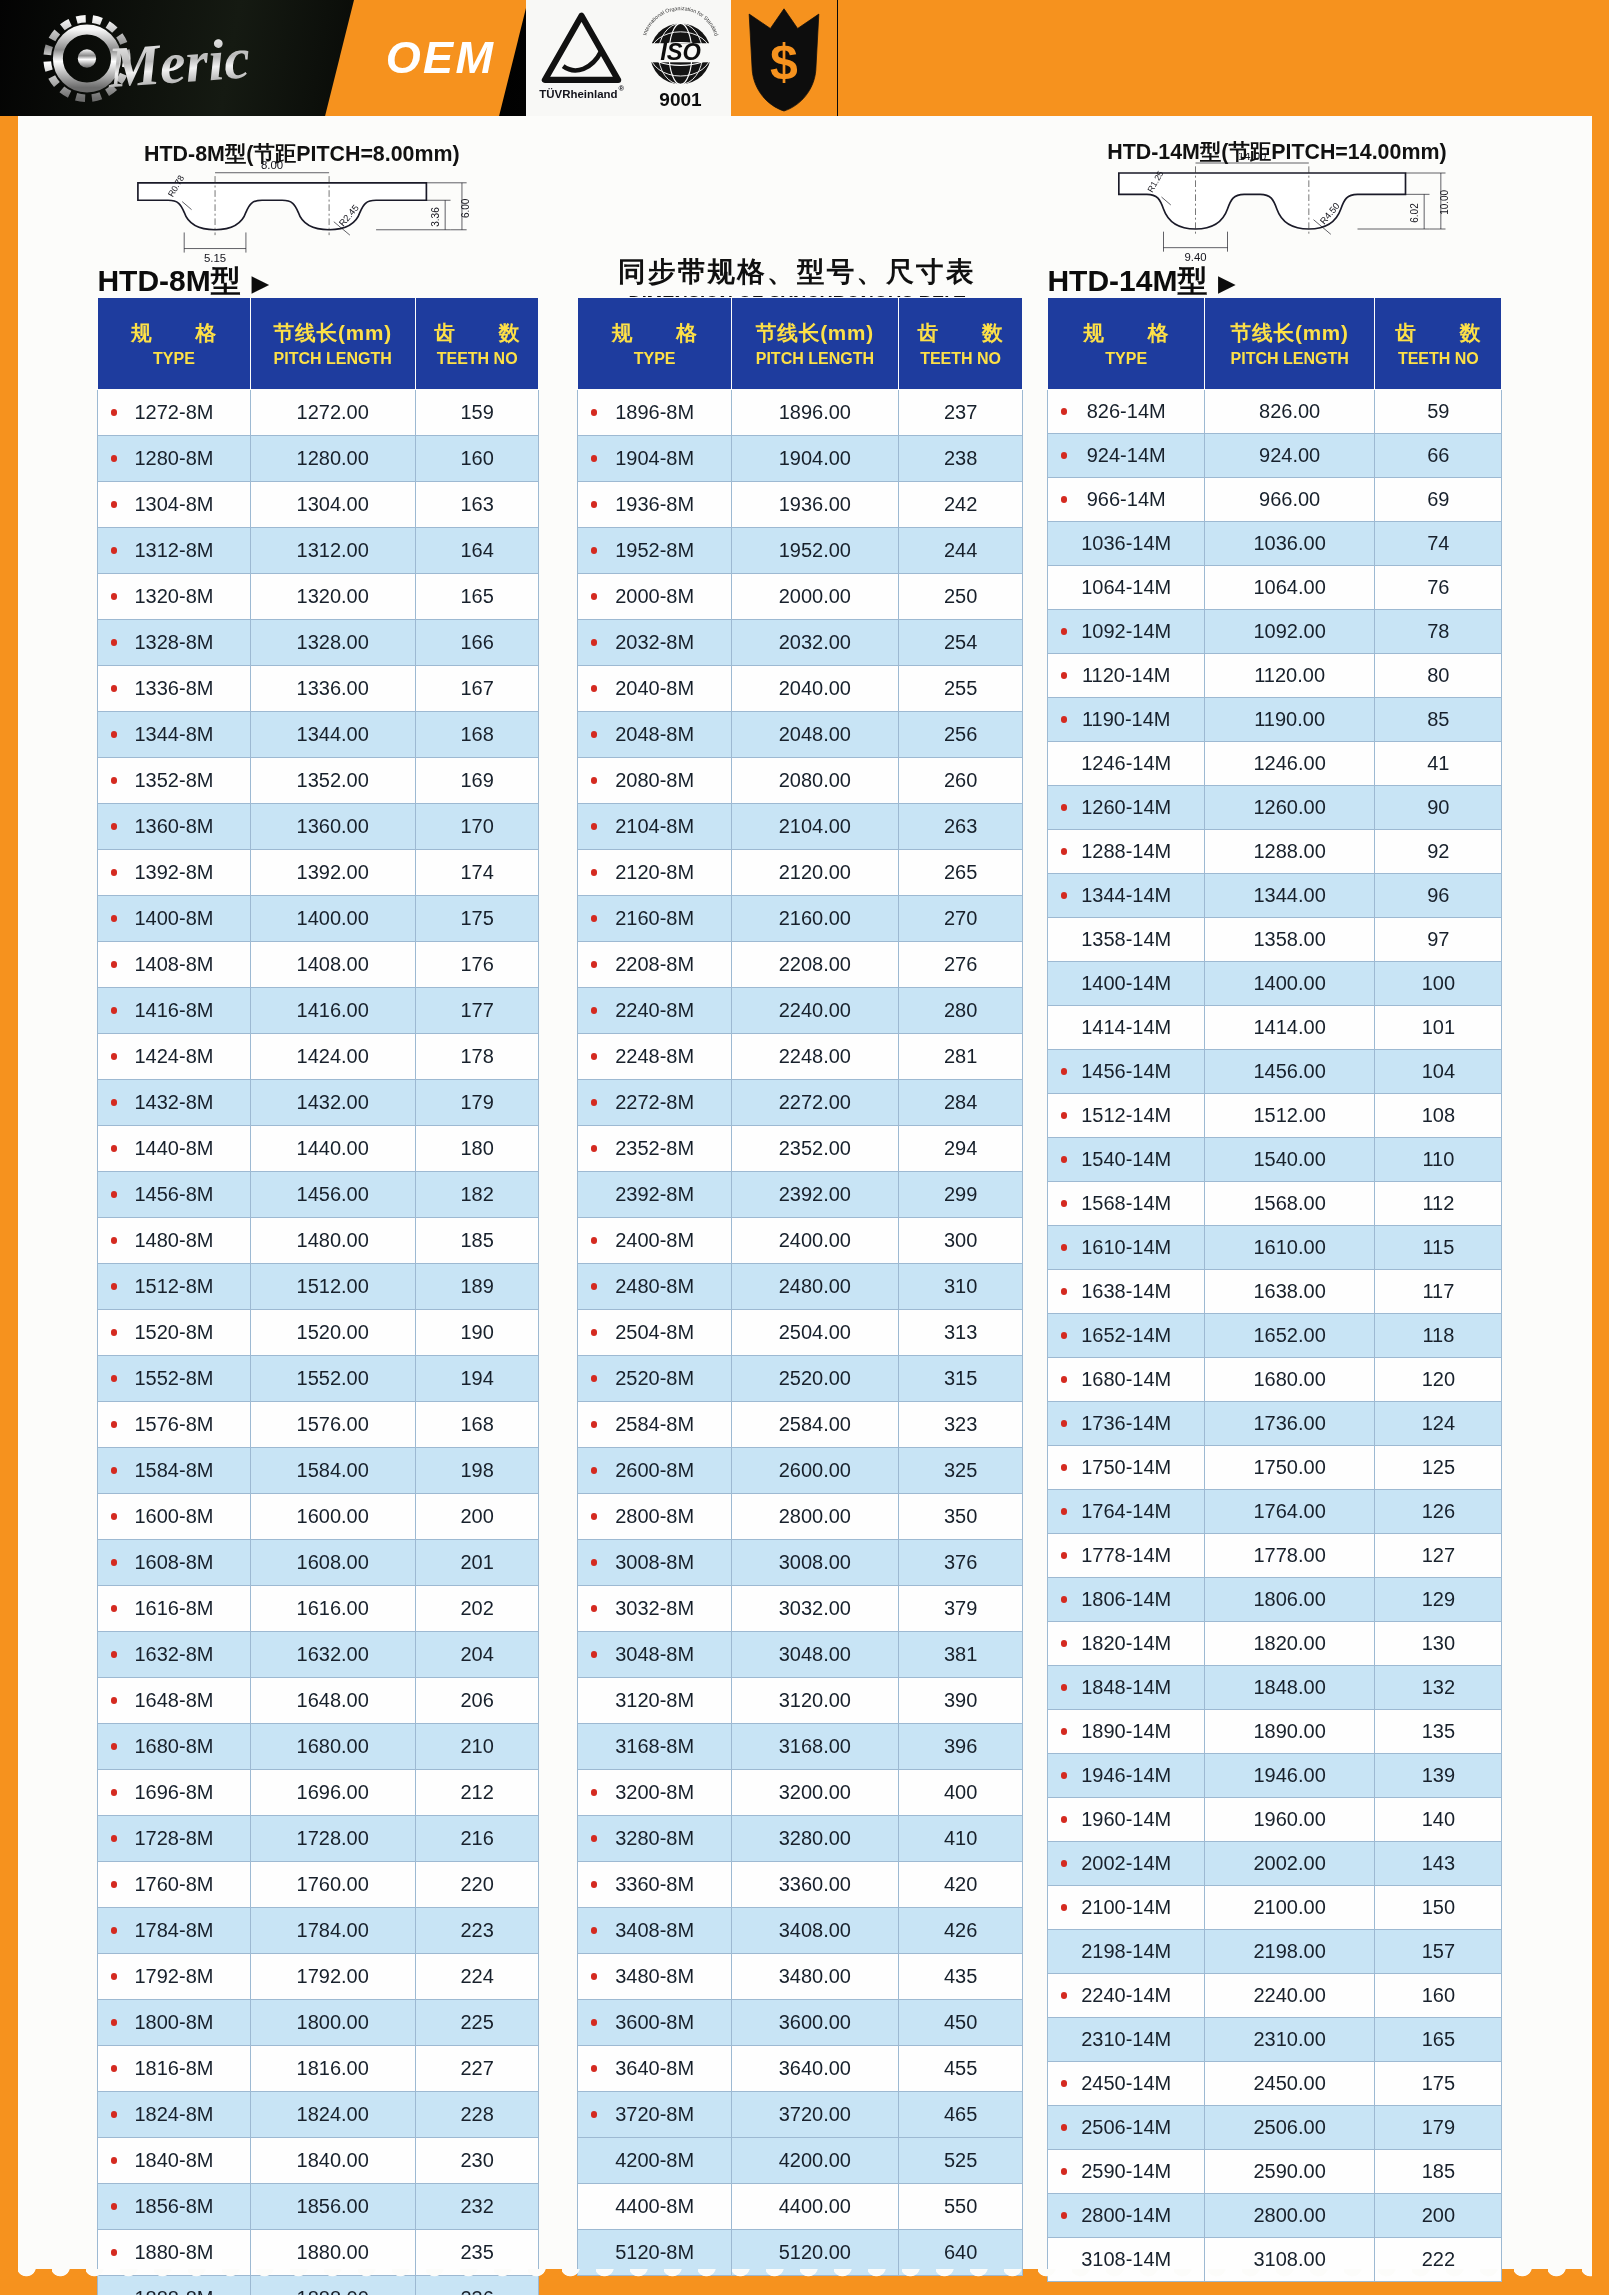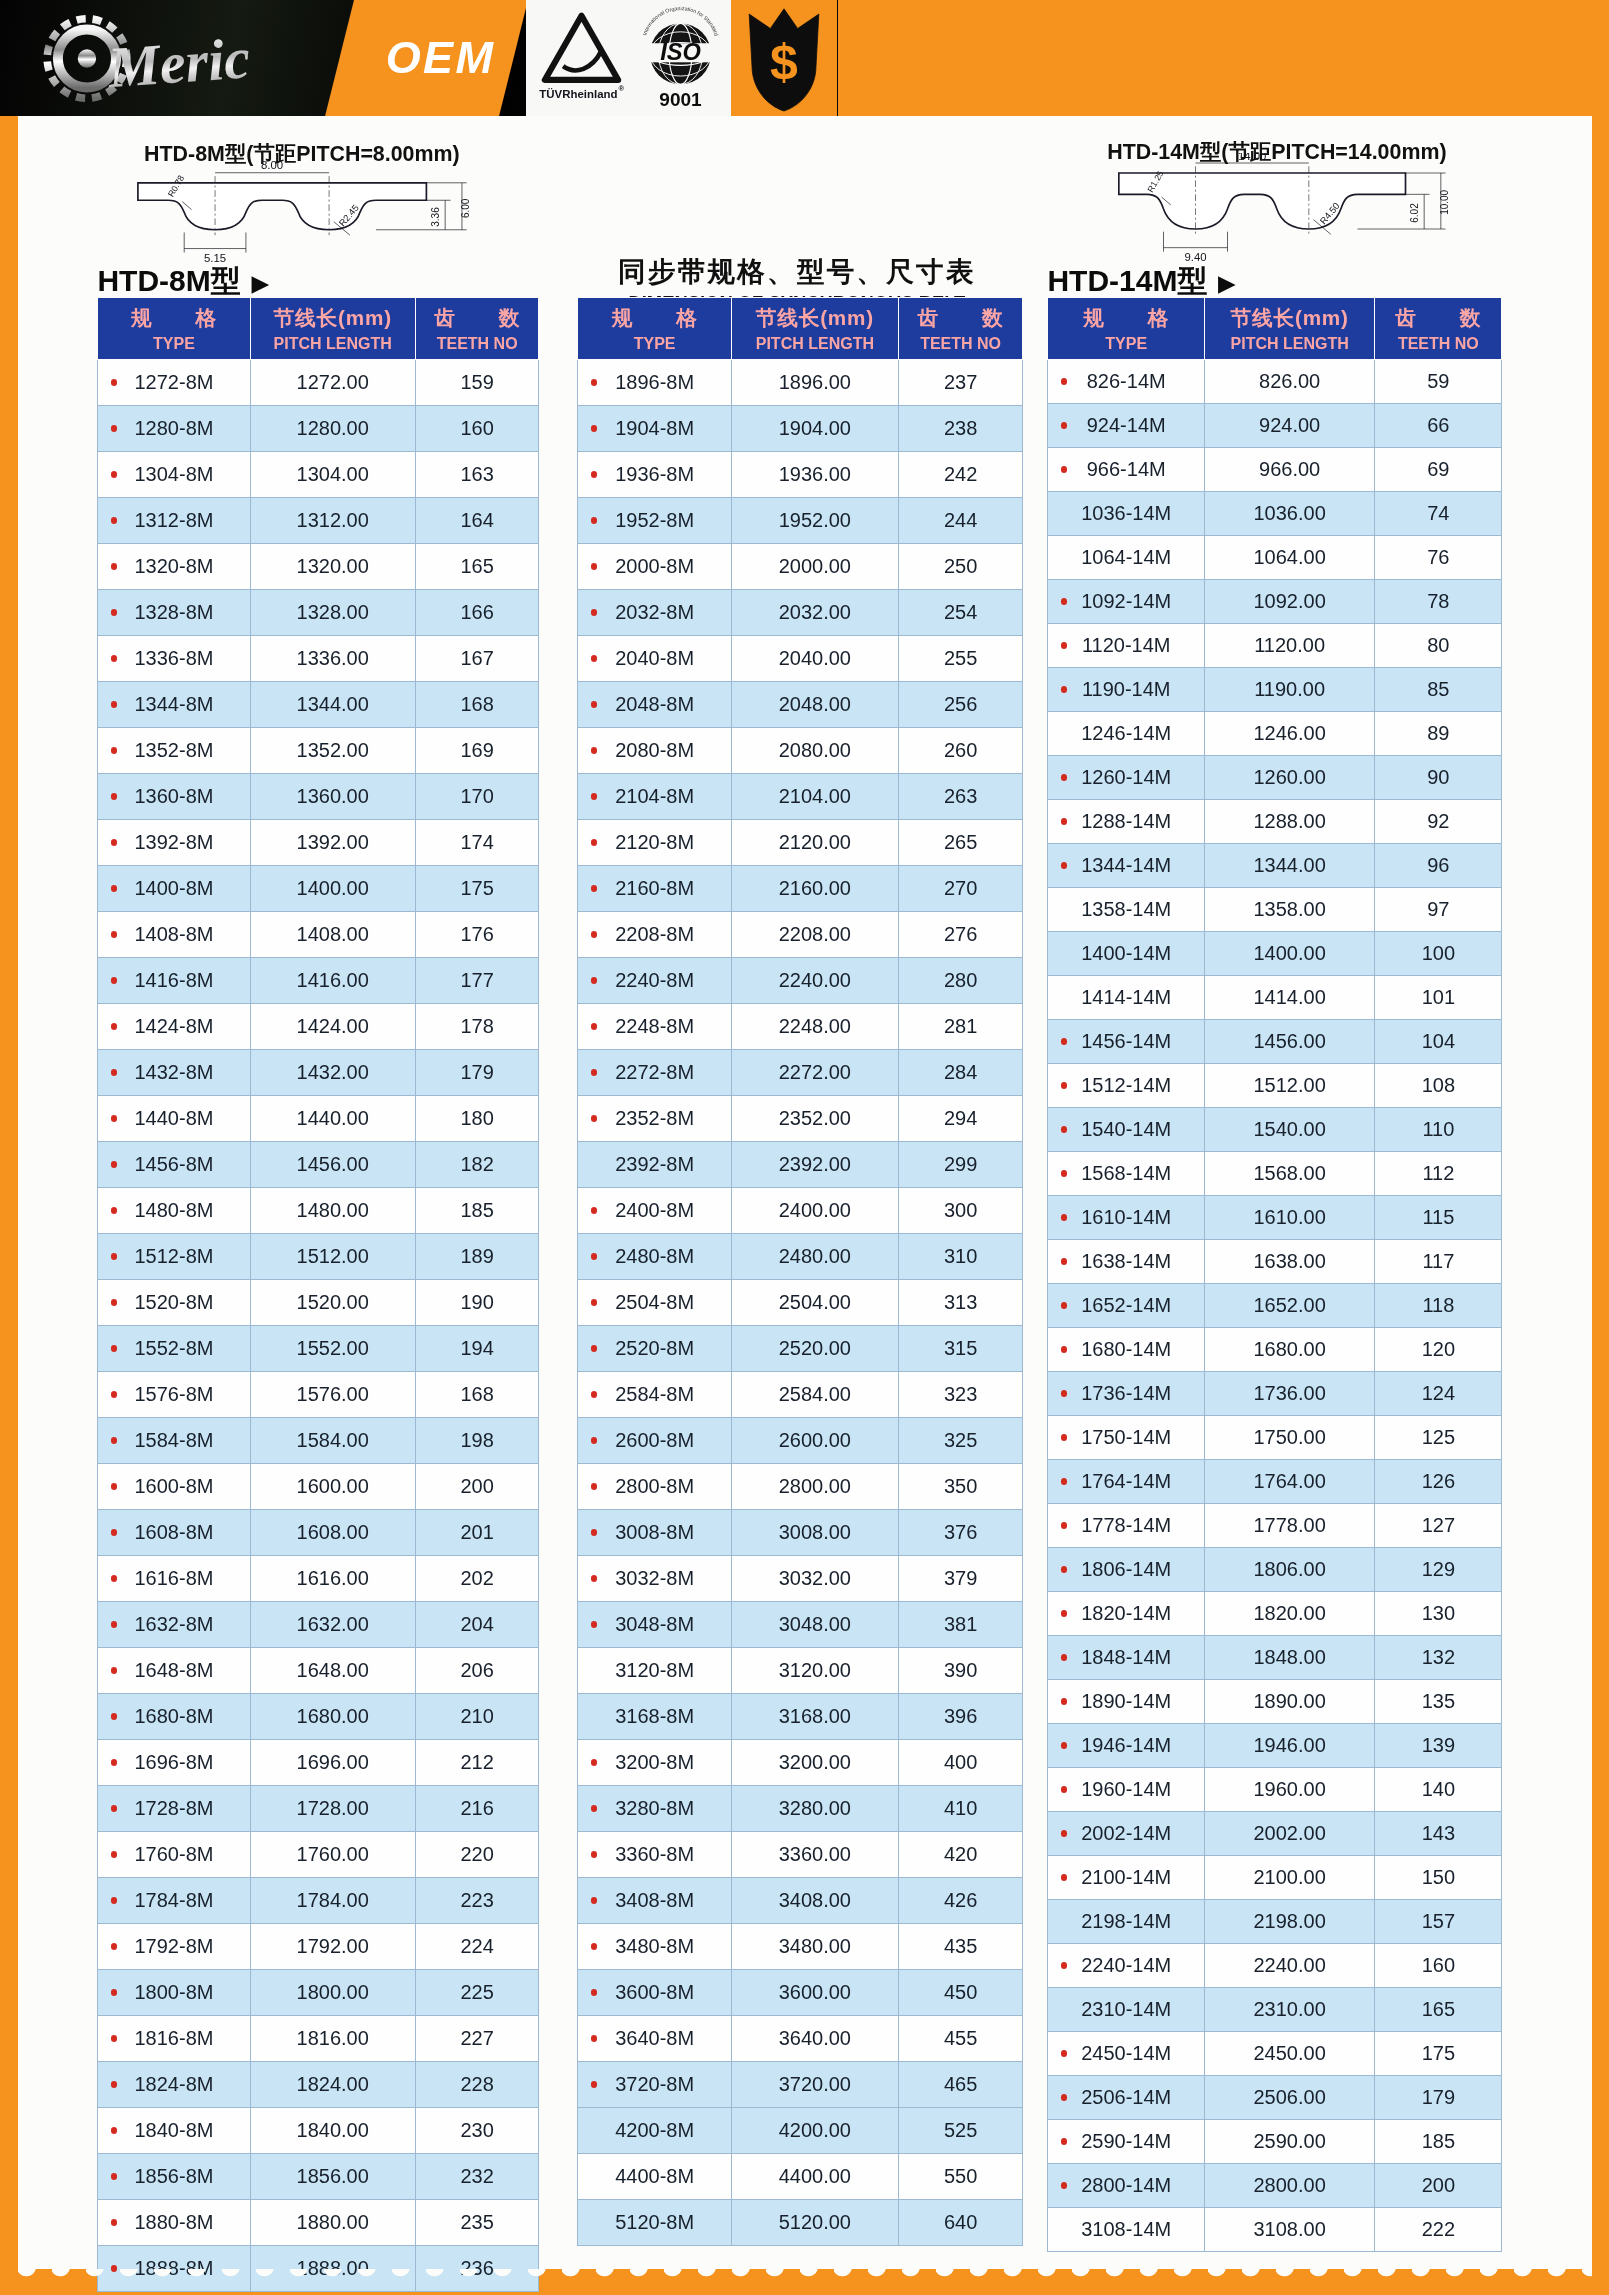--- a/index.html
+++ b/index.html
@@ -55,22 +55,22 @@
   .st14{left:1029px;top:145px;}
   .sec-title .name{font-size:30px;font-weight:bold;}
   .sec-title .arrow{font-size:23px;margin-left:10.7px;margin-top:4.6px;}
   
   .table-wrap{position:absolute;top:181px;}
   .tw1{left:79px;width:442px;}
   .tw2{left:559px;width:446px;}
   .tw3{left:1029px;width:455px;}
   table.spec{border-collapse:collapse;width:100%;table-layout:fixed;border:0.8px solid #5d6d80;}
   table.spec th{
-    background:#1E3C9E;color:#fca5a5;font-weight:bold;vertical-align:middle;
-    border:1.5px solid #FCFCFA;padding:0;height:61px;
+    background:#1E3C9E;color:#fde047;font-weight:bold;vertical-align:middle;
+    border:1.5px solid #FCFCFA;padding:15px;height:61px;
   }
   table.spec th .zh{font-size:20.7px;letter-spacing:0.8px;}
   table.spec th .en{font-size:16px;margin-top:3.1px;}
   table.spec td{
     border:0.8px solid #9DB9D2;padding:0;text-align:center;vertical-align:middle;
     font-size:20px;color:#17202b;background:#FEFEFE;
   }
   .t8 tbody tr{height:46px;}
   .t14 tbody tr{height:44px;}
   tbody tr.alt td{background:#C8E4F5;}
@@ -755,21 +755,21 @@
             <td>80</td>
           </tr>
           <tr class="alt">
             <td class="c-type"><span class="dot"></span>1190-14M</td>
             <td>1190.00</td>
             <td>85</td>
           </tr>
           <tr>
             <td class="c-type">1246-14M</td>
             <td>1246.00</td>
-            <td>89</td>
+            <td>41</td>
           </tr>
           <tr class="alt">
             <td class="c-type"><span class="dot"></span>1260-14M</td>
             <td>1260.00</td>
             <td>90</td>
           </tr>
           <tr>
             <td class="c-type"><span class="dot"></span>1288-14M</td>
             <td>1288.00</td>
             <td>92</td>

